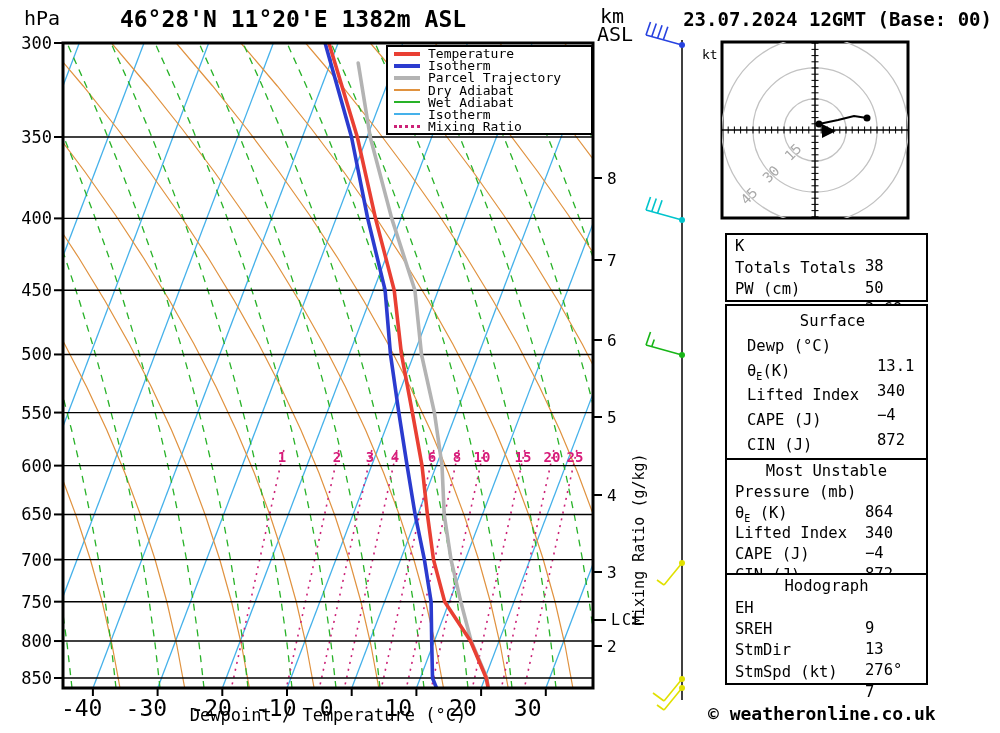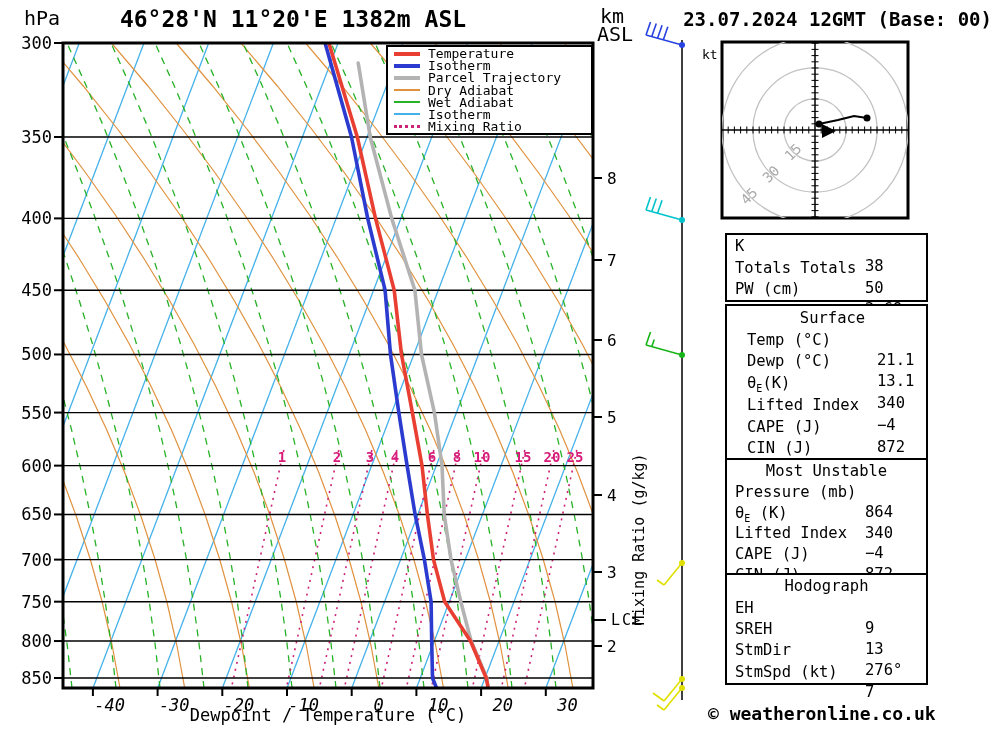--- a/index.html
+++ b/index.html
@@ -4,21 +4,21 @@
 <style>
   html,body{margin:0;padding:0;background:#fff;}
   .stage{position:relative;width:1000px;height:733px;background:#fff;overflow:hidden;
          font-family:"DejaVu Sans Mono",monospace;color:#000;}
   .abs{position:absolute;}
   svg{position:absolute;left:0;top:0;}
   .title{left:63px;top:6px;width:460px;text-align:center;font-size:23px;font-weight:bold;letter-spacing:0px;}
   .date{left:640px;top:8px;width:352px;text-align:right;font-size:19px;font-weight:bold;}
   .unit{font-size:20px;}
   .plabel{width:40px;text-align:right;font-size:17px;}
-  .tlabel{width:64px;text-align:right;font-size:17px;font-style:italic;}
+  .tlabel{width:64px;text-align:left;font-size:23px;}
   .klabel{width:30px;text-align:left;font-size:16px;}
   .mixlabel{width:26px;text-align:center;font-size:14px;font-weight:bold;color:#d81b7a;}
   .xaxis-title{left:63px;top:705px;width:530px;text-align:center;font-size:17px;}
   .mix-axis-title{left:630px;top:345px;height:280px;writing-mode:vertical-rl;transform:rotate(180deg);
                   font-size:15px;display:flex;align-items:center;}
   .lcl{left:611px;top:611px;font-size:15px;letter-spacing:2px;}
   .legend{left:386px;top:45px;width:207px;height:90px;background:#fff;border:2px solid #000;
           box-sizing:border-box;display:flex;flex-direction:column;justify-content:space-evenly;font-size:13px;}
   .legend-item{display:flex;align-items:center;height:11px;}
   .swatch{width:26px;height:0;margin:0 8px 0 6px;flex:0 0 26px;}
@@ -363,21 +363,20 @@
   <div class="abs kt">kt</div>
 
   <div id="panels">
       <div class="abs panel" style="top: 233px; height: 69px;">
         <div class="prow"><span>K</span><span class="val">38</span></div>
         <div class="prow"><span>Totals Totals</span><span class="val">50</span></div>
         <div class="prow"><span>PW (cm)</span><span class="val">2.69</span></div>
       </div>
       <div class="abs panel" style="top: 306px; height: 158px; margin-top: -2px; padding-left: 12px;">
         <div class="phdr">Surface</div>
-        <div class="prow"><span>Temp (°C)</span><span class="val">21.1</span></div>
         <div class="prow"><span>Dewp (°C)</span><span class="val">13.1</span></div>
         <div class="prow"><span>θ<sub>E</sub>(K)</span><span class="val">340</span></div>
         <div class="prow"><span>Lifted Index</span><span class="val">−4</span></div>
         <div class="prow"><span>CAPE (J)</span><span class="val">872</span></div>
         <div class="prow"><span>CIN (J)</span><span class="val">0</span></div>
       </div>
       <div class="abs panel" style="top: 460px; height: 130px; margin-top: -2px;">
         <div class="phdr">Most Unstable</div>
         <div class="prow"><span>Pressure (mb)</span><span class="val">864</span></div>
         <div class="prow"><span>θ<sub>E</sub> (K)</span><span class="val">340</span></div>

